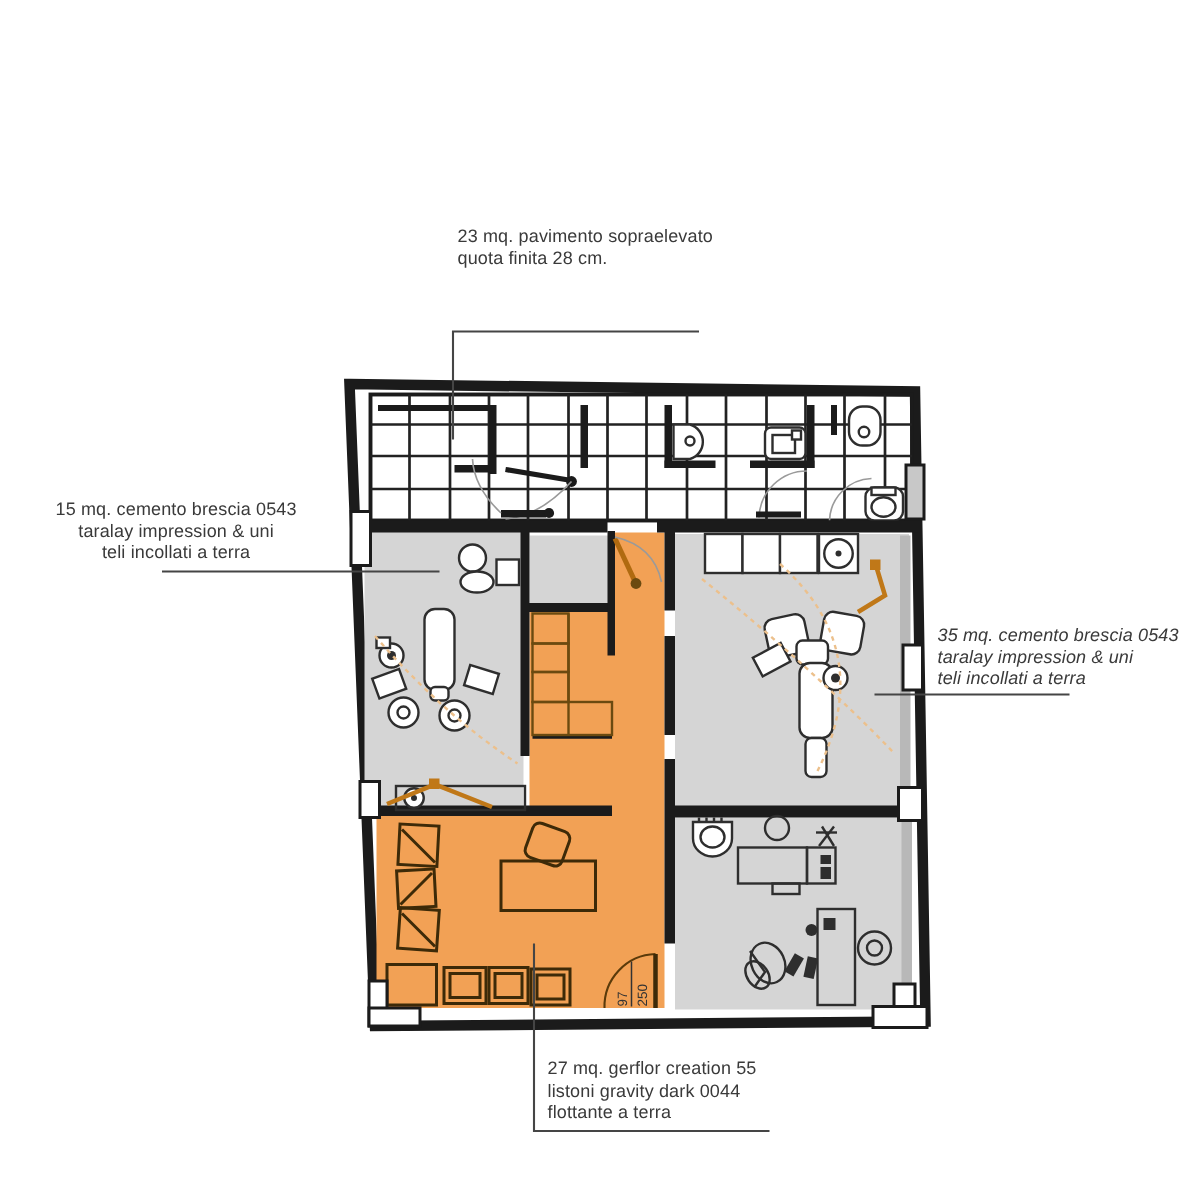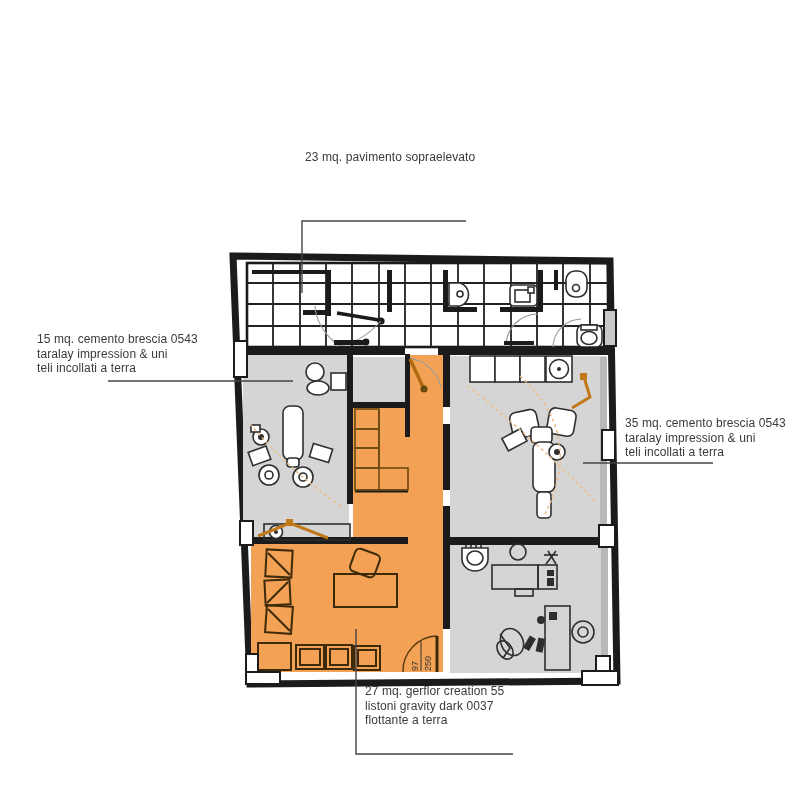--- a/index.html
+++ b/index.html
@@ -235,33 +235,34 @@
     <g>
       <path class="leader" d="M466,177 L302,177 L302,249"></path>
       <path class="leader" d="M108,337 L293,337"></path>
       <path class="leader" d="M583,419 L713,419"></path>
       <path class="leader" d="M356,585 L356,710 L513,710"></path>
     </g>
   </svg>
 
   <div class="ann" style="left:305px;top:106px;">
     <div>23 mq. pavimento sopraelevato</div>
-  </div>
-
-  <div class="ann" style="left:37px;top:288px;">
+    <div>quota finita 28 cm.</div>
+  </div>
+
+  <div class="ann" style="left:37px;top:288px;text-align:center;">
     <div>15 mq. cemento brescia 0543</div>
     <div>taralay impression &amp; uni</div>
     <div>teli incollati a terra</div>
   </div>
 
-  <div class="ann" style="left:625px;top:372px;">
+  <div class="ann" style="left:625px;top:372px;font-style:italic;">
     <div>35 mq. cemento brescia 0543</div>
     <div>taralay impression &amp; uni</div>
     <div>teli incollati a terra</div>
   </div>
 
-  <div class="ann" style="left:365px;top:640px;">
+  <div class="ann" style="left:365px;top:661px;">
     <div>27 mq. gerflor creation 55</div>
-    <div>listoni gravity dark 0037</div>
+    <div>listoni gravity dark 0044</div>
     <div>flottante a terra</div>
   </div>
 
 </div>
 
 </body></html>

